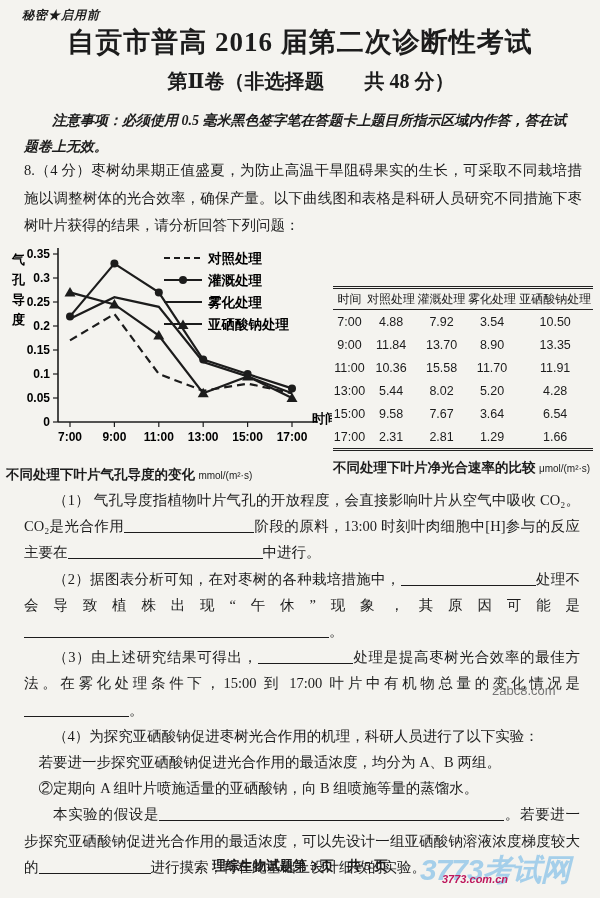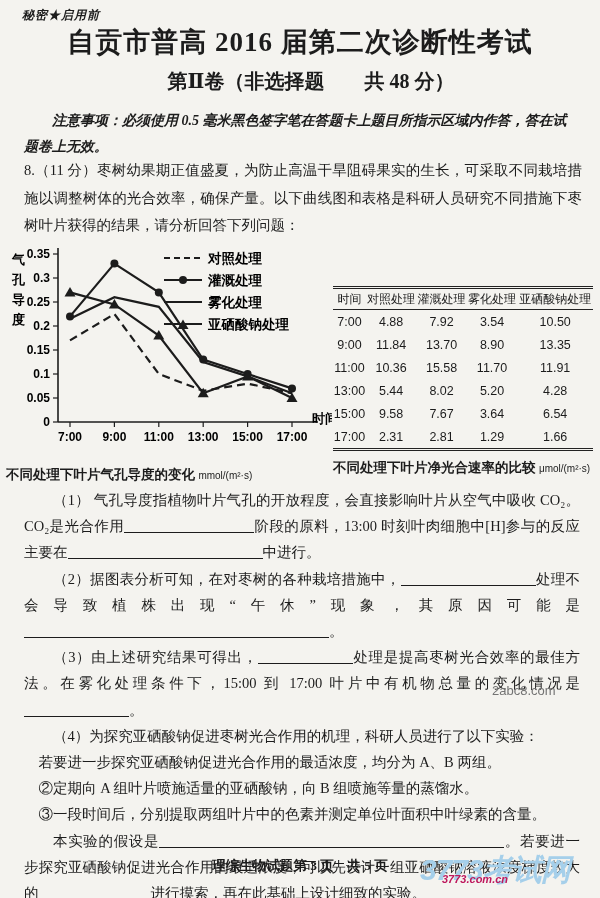--- a/index.html
+++ b/index.html
@@ -92,21 +92,21 @@
 <body>
 
 <div class="classified">秘密★启用前</div>
 
 <h1 class="title">自贡市普高 2016 届第二次诊断性考试</h1>
 
 <h2 class="subtitle">第Ⅱ卷（非选择题　　共 48 分）</h2>
 
 <p class="notice">注意事项：必须使用 0.5 毫米黑色签字笔在答题卡上题目所指示区域内作答，答在试题卷上无效。</p>
 
-<p class="q8-intro">8.（11 分）枣树幼果期正值盛夏，为防止高温干旱阻碍果实的生长，可采取不同栽培措施以调整树体的光合效率，确保产量。以下曲线图和表格是科研人员研究不同措施下枣树叶片获得的结果，请分析回答下列问题：</p>
+<p class="q8-intro">8.（4 分）枣树幼果期正值盛夏，为防止高温干旱阻碍果实的生长，可采取不同栽培措施以调整树体的光合效率，确保产量。以下曲线图和表格是科研人员研究不同措施下枣树叶片获得的结果，请分析回答下列问题：</p>
 
 <div class="chart-block">
   <svg id="chart-svg" width="326" height="214" viewBox="0 0 326 214">
       <line x1="52" y1="8" x2="52" y2="182" stroke="#1c1c1c" stroke-width="1.6"></line>
       <line x1="52" y1="182" x2="312" y2="182" stroke="#1c1c1c" stroke-width="1.6"></line>
       <line x1="47" y1="182" x2="52" y2="182" stroke="#1c1c1c" stroke-width="1.2"></line>
       <text x="44" y="186" text-anchor="end" class="tick">0</text>
       <line x1="47" y1="158" x2="52" y2="158" stroke="#1c1c1c" stroke-width="1.2"></line>
       <text x="44" y="162" text-anchor="end" class="tick">0.05</text>
       <line x1="47" y1="134" x2="52" y2="134" stroke="#1c1c1c" stroke-width="1.2"></line>
@@ -233,21 +233,20 @@
   </div>
 </div>
 
 <div class="questions">
   <p><span>（1） 气孔导度指植物叶片气孔的开放程度，会直接影响叶片从空气中吸收 CO₂。CO₂是光合作用</span><span class="blank b130"></span><span>阶段的原料，13:00 时刻叶肉细胞中[H]参与的反应主要在</span><span class="blank b195"></span><span>中进行。</span></p>
   <p><span>（2）据图表分析可知，在对枣树的各种栽培措施中，</span><span class="blank b135"></span><span>处理不会导致植株出现“午休”现象，其原因可能是</span><span class="blank b305"></span><span>。</span></p>
   <p><span>（3）由上述研究结果可得出，</span><span class="blank b95"></span><span>处理是提高枣树光合效率的最佳方法。在雾化处理条件下，15:00 到 17:00 叶片中有机物总量的变化情况是</span><span class="blank b105"></span><span>。</span></p>
   <p>（4）为探究亚硒酸钠促进枣树光合作用的机理，科研人员进行了以下实验：</p>
   <p class="step">若要进一步探究亚硒酸钠促进光合作用的最适浓度，均分为 A、B 两组。</p>
   <p class="step">②定期向 A 组叶片喷施适量的亚硒酸钠，向 B 组喷施等量的蒸馏水。</p>
-  <p class="step">③一段时间后，分别提取两组叶片中的色素并测定单位叶面积中叶绿素的含量。</p>
   <p><span>本实验的假设是</span><span class="blank b345"></span><span>。若要进一步探究亚硒酸钠促进光合作用的最适浓度，可以先设计一组亚硒酸钠溶液浓度梯度较大的</span><span class="blank b112"></span><span>进行摸索，再在此基础上设计细致的实验。</span></p>
 </div>
 
 <div class="wm-faint">2abc8.com</div>
 
 <div class="wm-corner">
   <div class="wm-site">3773考试网</div>
   <div class="wm-site2">中国大学在线</div>
   <div class="wm-url">3773.com.cn</div>
 </div>

